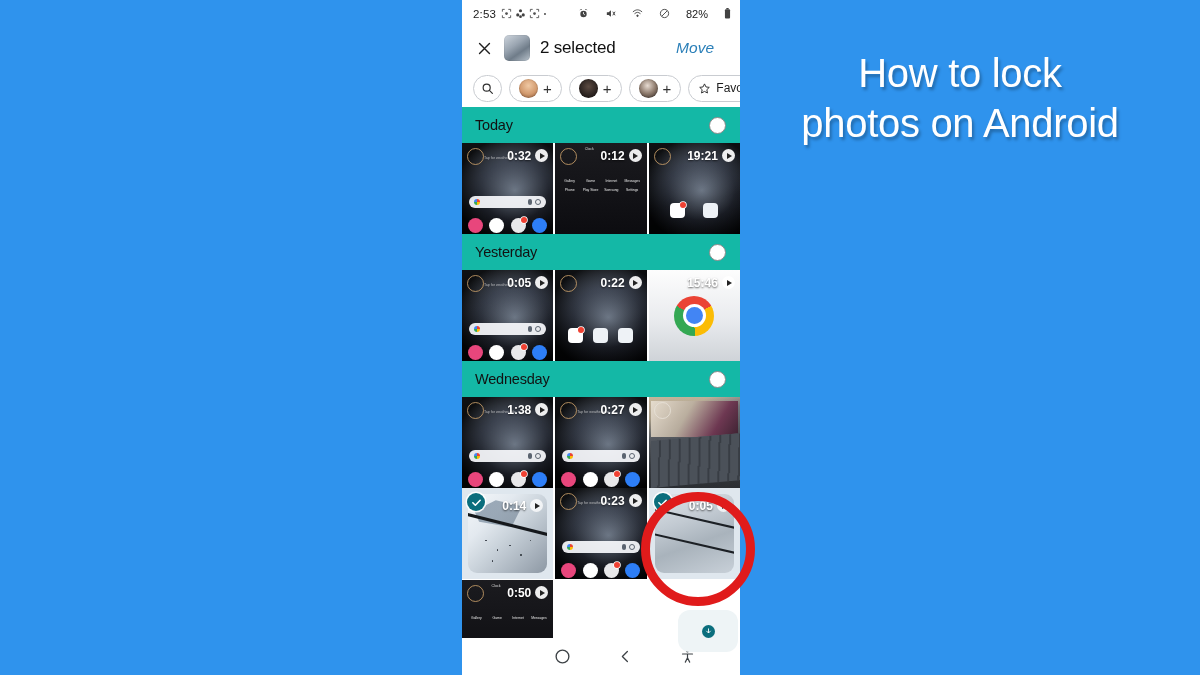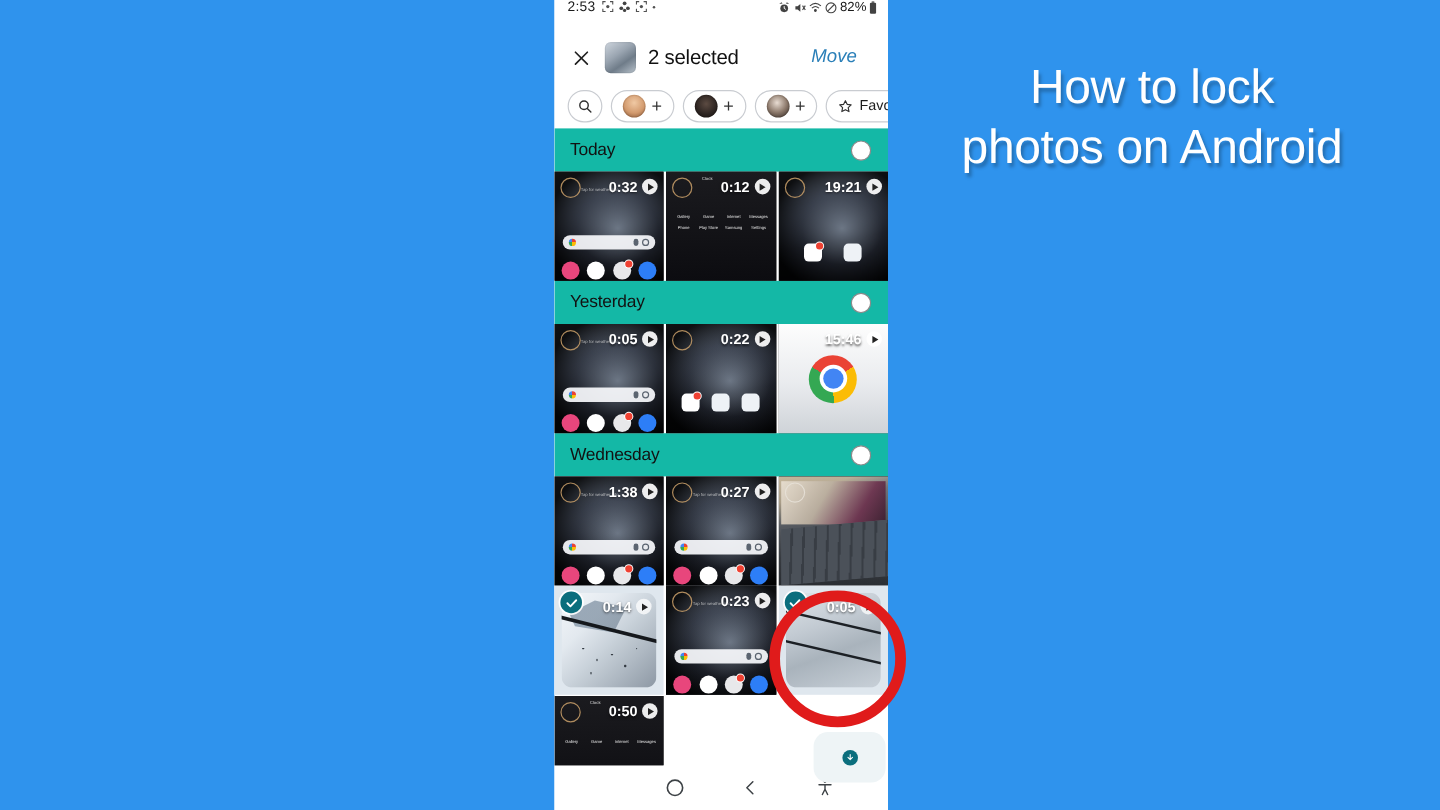--- a/index.html
+++ b/index.html
@@ -30,29 +30,29 @@
     position: absolute;
     left: 462px; top: 0px;
     width: 278px; height: 675px;
     background: #ffffff;
     overflow: hidden;
   }
 
   
   #statusbar {
     height: 27px; width: 100%;
-    display: flex; align-items: flex-start;
+    display: flex; align-items: center;
     padding: 0 9px 0 11px;
     font-size: 11px; color: #1a1a1a;
     background: #ffffff;
   }
   #statusbar .clock { font-size: 11.5px; letter-spacing: .2px; }
   #statusbar .sb-left-icons { display: flex; align-items: center; gap: 3px; margin-left: 5px; }
   #statusbar .spacer { flex: 1; }
-  #statusbar .sb-right-icons { display: flex; align-items: center; gap: 2px; }
+  #statusbar .sb-right-icons { display: flex; align-items: center; gap: 16px; }
   .sbicon { display:inline-block; width: 11px; height: 11px; opacity: .85; }
   .sbicon svg { display:block; width:100%; height:100%; }
   .batt-pct { font-size: 11px; letter-spacing: 0; }
 
   
   #actionbar {
     height: 42px; display:flex; align-items:center;
     padding: 0 24px 0 12px; gap: 10px;
     background:#fff;
   }

